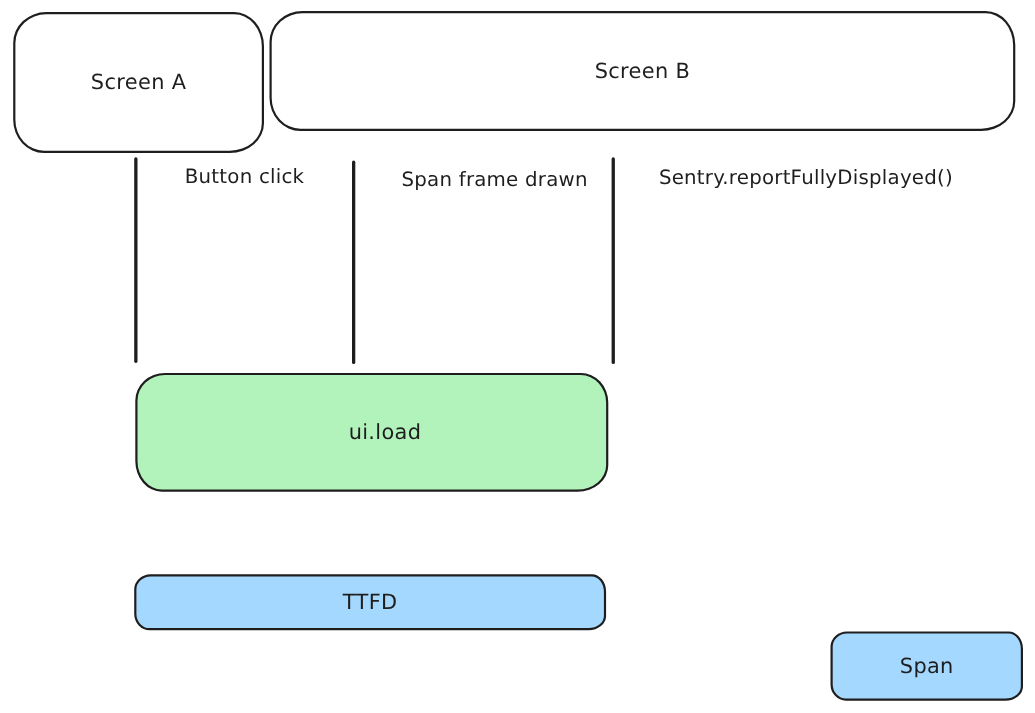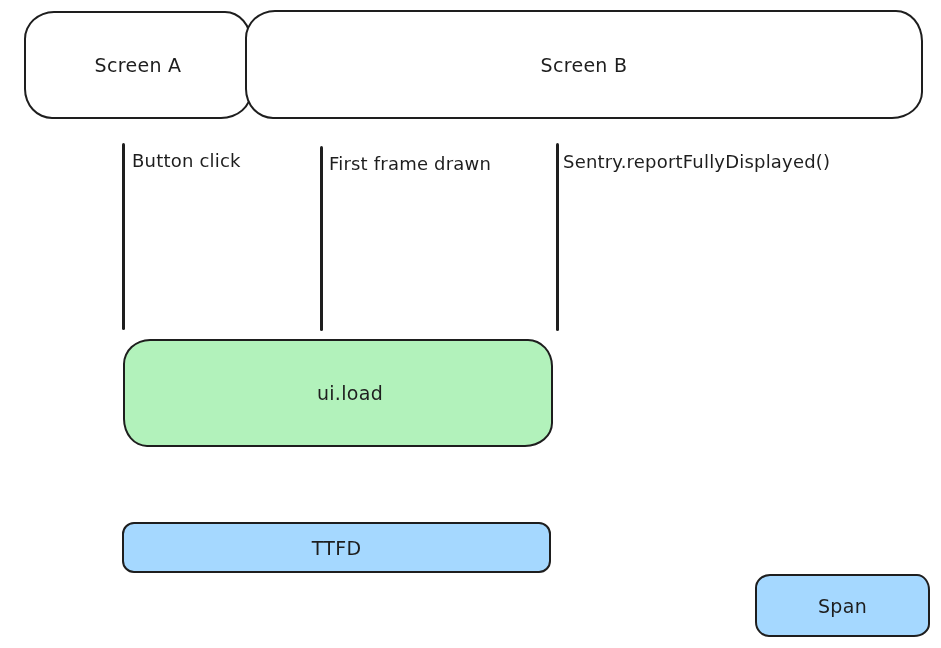--- a/index.html
+++ b/index.html
@@ -40,36 +40,37 @@
     position: absolute;
     width: 2.5px;
     background: #1e1e1e;
     border-radius: 2px;
   }
   .evlabel {
     position: absolute;
     font-size: 18px;
     letter-spacing: 0.2px;
     white-space: nowrap;
+    margin-left: 36px;
   }
   
-  #screen-a { left: 24px;   top: 11px;  width: 228px; height: 108px; }
+  #screen-a { left: 12px;   top: 11px;  width: 228px; height: 128px; }
   #screen-b { left: 245px; top: 10px;  width: 678px; height: 109px; justify-content: center; }
 
   #line-1 { left: 122px; top: 143px; height: 187px; }
   #line-2 { left: 320px; top: 146px; height: 185px; }
   #line-3 { left: 556px; top: 143px; height: 188px; }
 
   #label-1 { left: 132px; top: 150px; }
   #label-2 { left: 329px; top: 153px; }
   #label-3 { left: 563px; top: 151px; }
 
   #bar-uiload { left: 123px; top: 339px; width: 430px; height: 108px; }
   #bar-ttid   { left: 122px; top: 461px; width: 205px; height: 50px; }
-  #bar-ttfd   { left: 122px; top: 522px; width: 429px; height: 51px; border-radius: 12px; }
+  #bar-ttfd   { left: 122px; top: 522px; width: 429px; height: 51px; }
 
   #legend-transaction { left: 755px; top: 497px; width: 175px; height: 62px; }
   #legend-span        { left: 755px; top: 574px; width: 175px; height: 63px; }
 </style>
 </head>
 <body>
 
 <div class="canvas">
 
   <div class="box screen-box" id="screen-a">
@@ -77,21 +78,21 @@
   </div>
   <div class="box screen-box" id="screen-b">
     <span>Screen B</span>
   </div>
 
   <div class="vline" id="line-1"></div>
   <div class="vline" id="line-2"></div>
   <div class="vline" id="line-3"></div>
 
   <span class="evlabel" id="label-1">Button click</span>
-  <span class="evlabel" id="label-2">First frame drawn</span>
+  <span class="evlabel" id="label-2">Span frame drawn</span>
   <span class="evlabel" id="label-3">Sentry.reportFullyDisplayed()</span>
 
   <div class="box bar-lg fill-transaction" id="bar-uiload">
     <span>ui.load</span>
   </div>
   <div class="box bar-sm fill-span" id="bar-ttfd">
     <span>TTFD</span>
   </div>
 
   <div class="box bar-sm fill-span" id="legend-span">

